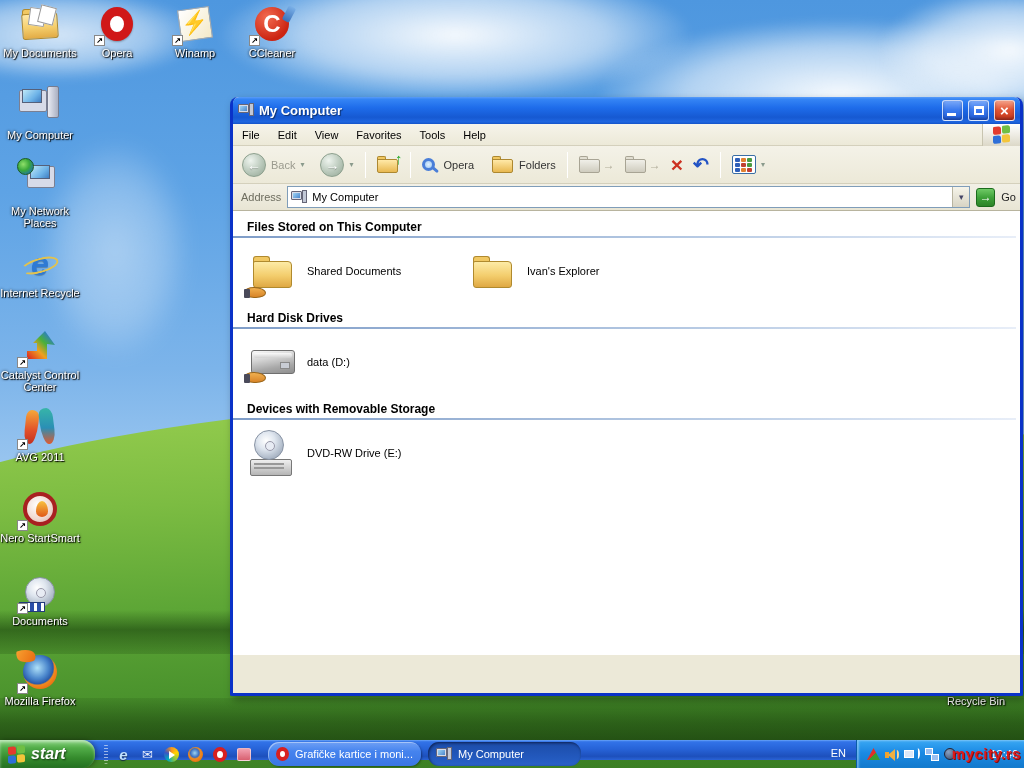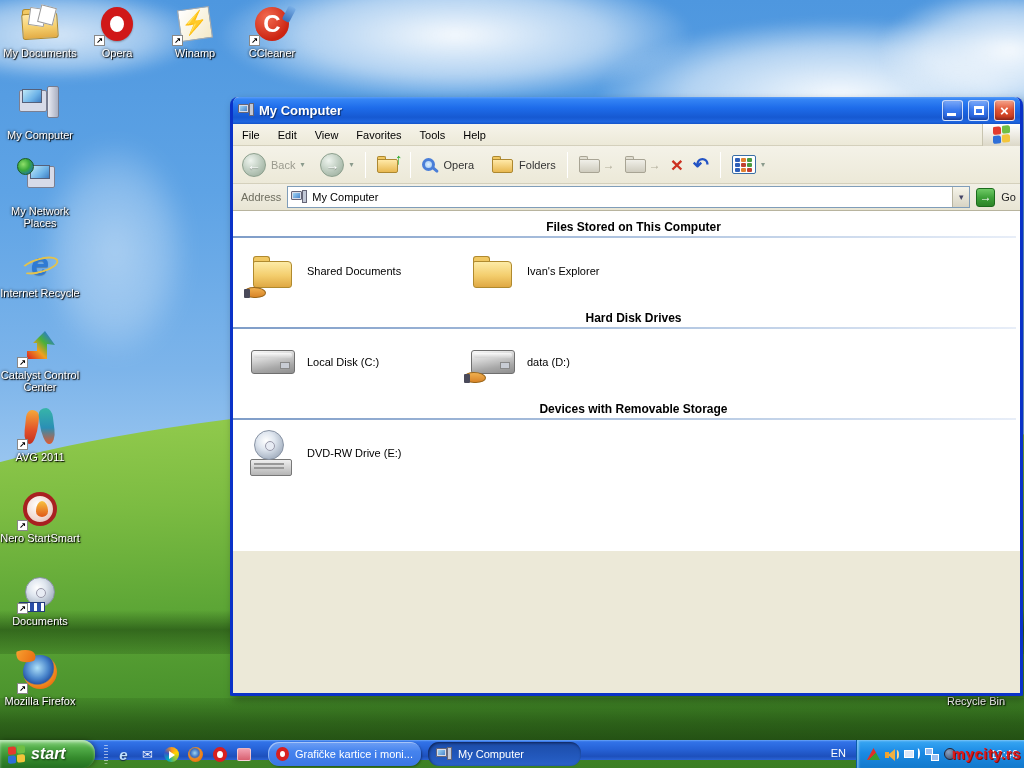--- a/index.html
+++ b/index.html
@@ -146,21 +146,21 @@
   .addressbar { height:27px; display:flex; align-items:center; gap:6px; padding:0 4px 0 8px;
     background:linear-gradient(180deg,#f2f0e6,#e8e5d4); border-bottom:1px solid #b8b49e; font-size:11px; }
   .addr-label { color:#6d6d5f; }
   .combo { flex:1; height:22px; background:#fff; border:1px solid #7f9db9; display:flex; align-items:center; padding-left:3px; gap:5px; }
   .combo-text { flex:1; color:#000; }
   .combo-drop { width:17px; height:20px; background:linear-gradient(180deg,#f6f4ea,#d8d4c4); border-left:1px solid #b8b4a0;
     display:flex; align-items:center; justify-content:center; color:#446; font-size:9px; }
   .go-btn { width:19px; height:19px; border-radius:3px; border:1px solid #1c6b1c; color:#fff; font-weight:bold; font-size:12px;
     background:linear-gradient(180deg,#6fca66 0%, #3fa23a 50%, #2d8328 100%); display:flex; align-items:center; justify-content:center; }
   .go-label { color:#222; }
-  .content { background:#fff; height:340px; overflow:hidden; padding-top:4px;text-align:center; }
+  .content { background:#fff; height:444px; overflow:hidden; padding-top:4px; }
   .sec-header { font-size:12px; font-weight:bold; color:#000; margin:5px 0 2px 14px; }
   .sec-rule { height:2px; margin:0 4px 0 0; background:linear-gradient(90deg,#7f9dc8 0%, #b8cbe4 60%, #e8eef8 100%); }
   .sec-items { display:flex; padding:10px 0 12px 0; }
   .citem { width:220px; padding-left:17px; display:flex; align-items:center; gap:11px; }
   .citem-icon { position:relative; width:46px; height:46px; display:flex; align-items:center; justify-content:center; }
   .citem-label { font-size:11px; color:#000; }
   .xl-folder { position:relative; width:42px; height:36px; }
   .xl-folder .fb { position:absolute; left:1px; top:8px; width:39px; height:27px; border-radius:2px 4px 3px 3px;
     background:linear-gradient(180deg,#fdeba6 0%,#f3cd6c 55%,#dfa843 100%); border:1px solid #b08a2e; }
   .xl-folder .ft { position:absolute; left:1px; top:3px; width:17px; height:8px; border-radius:3px 3px 0 0;
@@ -484,26 +484,20 @@
           </div>
         </div>
       </div>
 
       <div class="sec">
         <div class="sec-header">Hard Disk Drives</div>
         <div class="sec-rule"></div>
         <div class="sec-items">
           <div class="citem">
             <span class="citem-icon">
-                <span class="hdd"></span>
-              </span>
-            <span class="citem-label">Local Disk (C:)</span>
-          </div>
-          <div class="citem">
-            <span class="citem-icon">
               <span class="hdd"></span>
                 <span class="hand" style="bottom:2px"></span>
             </span>
             <span class="citem-label">data (D:)</span>
           </div>
         </div>
       </div>
 
       <div class="sec">
         <div class="sec-header">Devices with Removable Storage</div>

